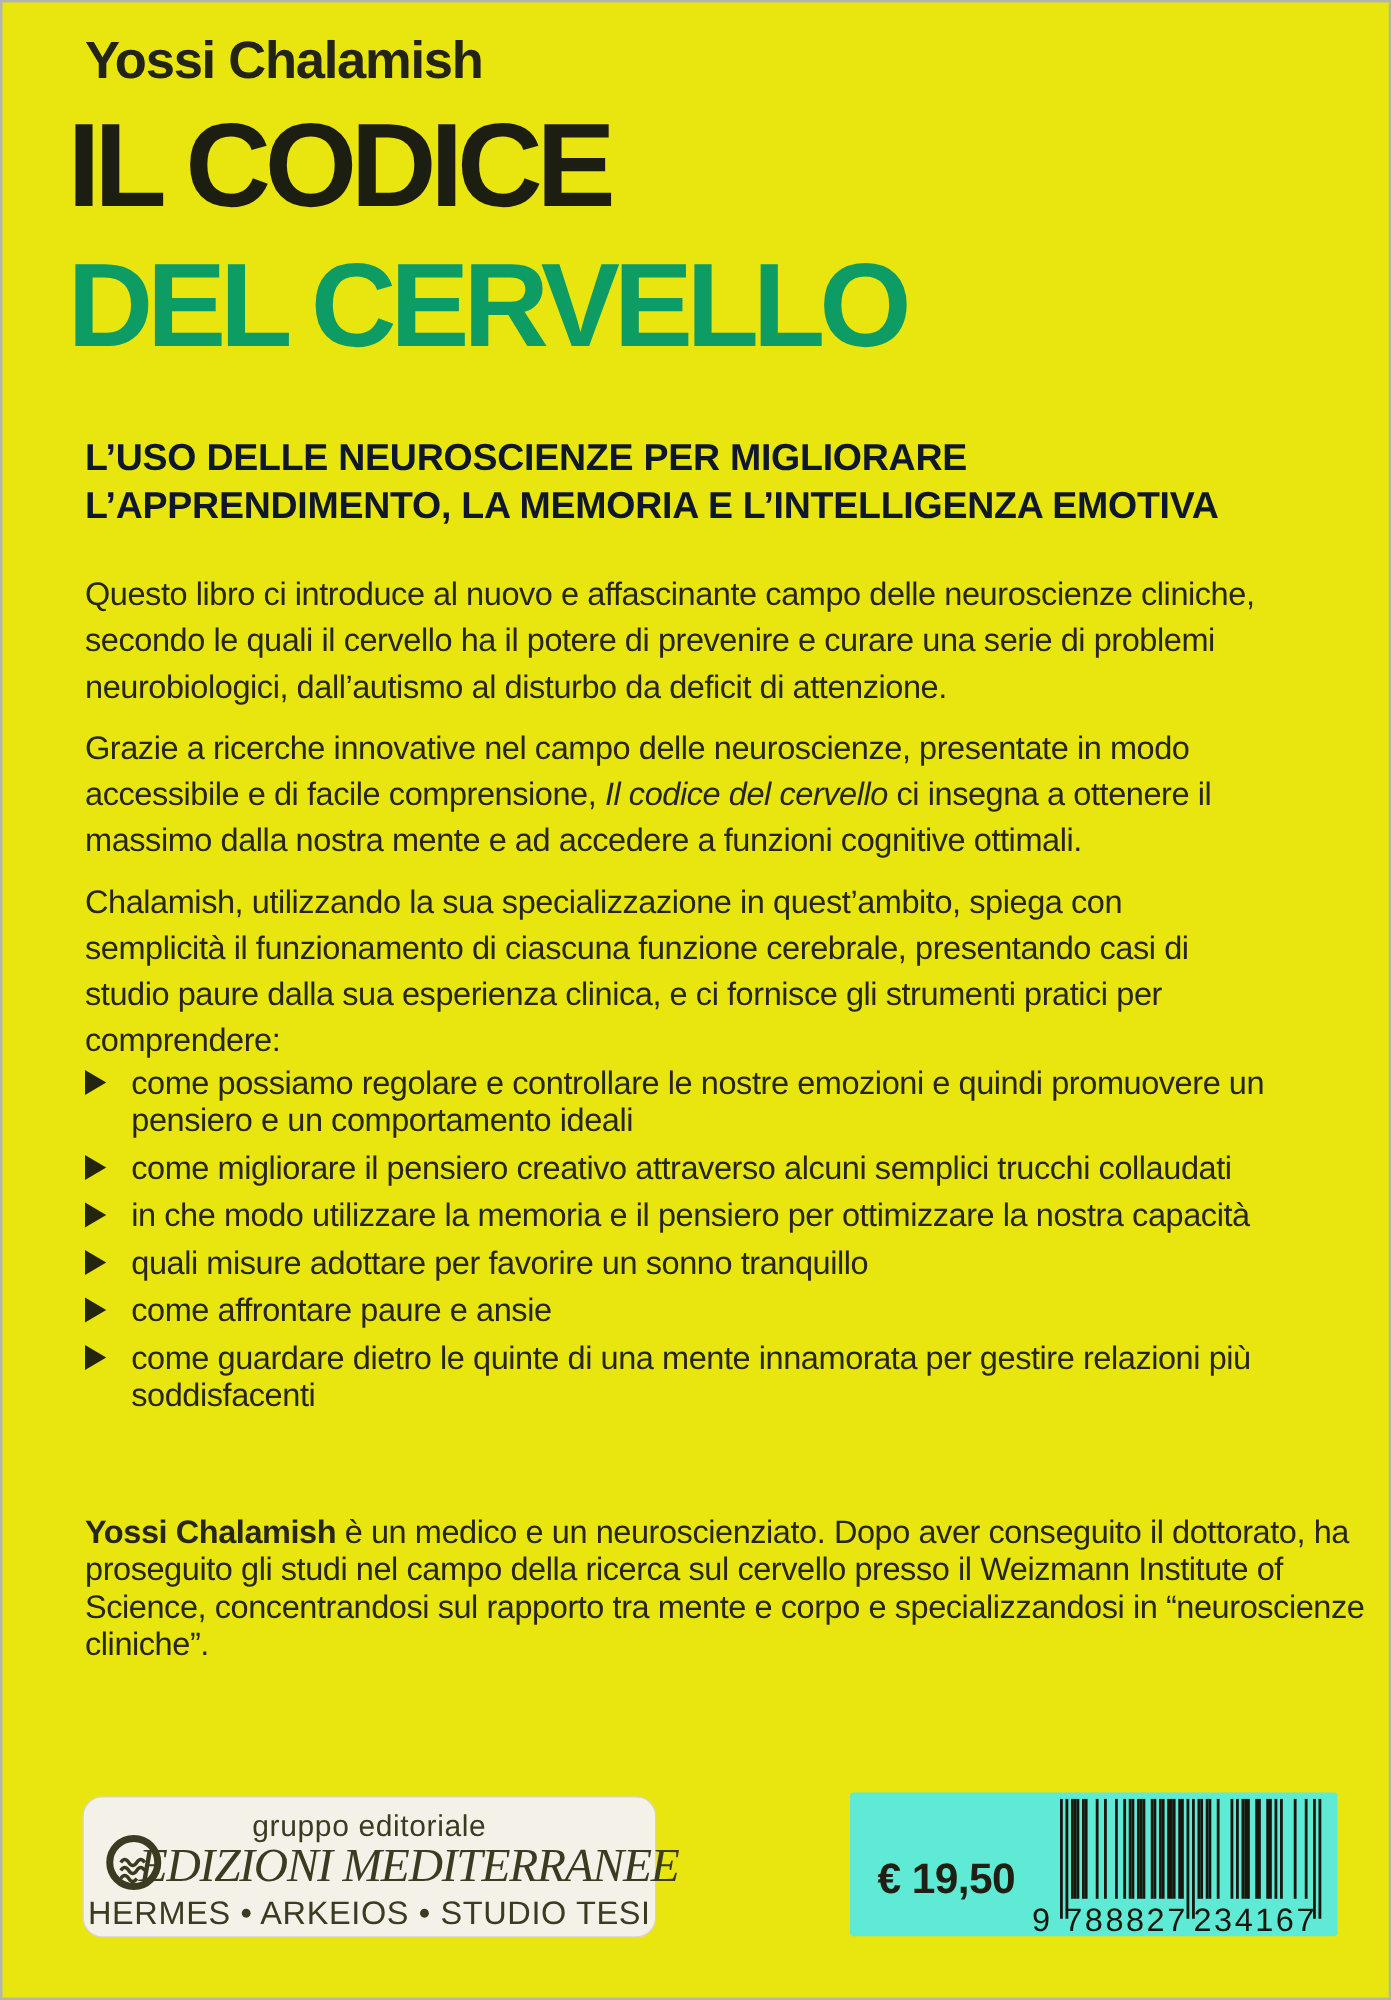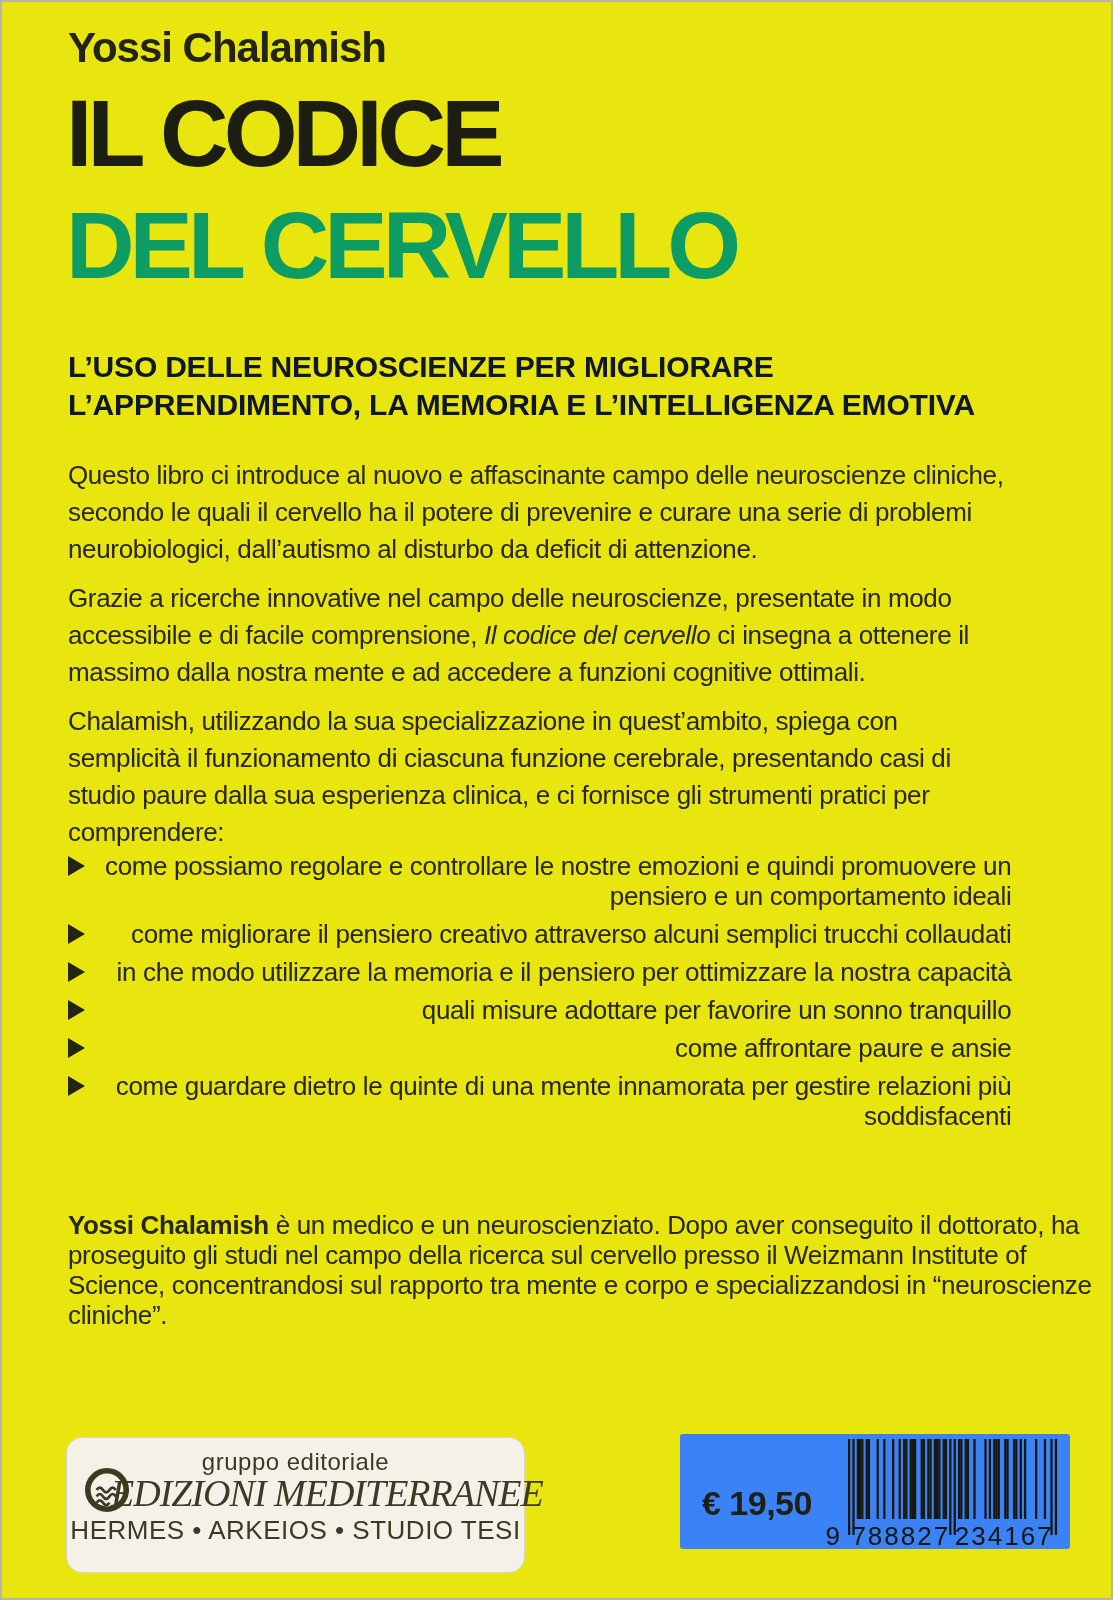--- a/index.html
+++ b/index.html
@@ -10,21 +10,21 @@
     border:2px solid #b4b5ab;
     box-sizing:border-box;
     overflow:hidden;
     font-family:"Liberation Sans", sans-serif;
     color:#26271a;
   }
   .author{
     position:absolute;top:22px;left:66px;
     font-size:42px;font-weight:bold;letter-spacing:-1px;color:#232416;
   }
-  .title{position:absolute;top:84px;left:64px;margin:0;line-height:1.0;}
+  .title{position:absolute;top:84px;left:52px;margin:0;line-height:1.0;}
   .title .t1,.title .t2{
     display:block;font-size:95px;font-weight:bold;letter-spacing:-5px;
   }
   .title .t1{color:#1d1e12;}
   .title .t2{color:#0d9c64;margin-top:17px;}
   .subtitle{
     position:absolute;top:346px;left:66px;
     font-size:30px;font-weight:bold;line-height:38px;color:#0f172a;letter-spacing:-0.2px;
   }
   #intro{position:absolute;top:455px;left:66px;z-index:2;}
@@ -40,46 +40,46 @@
   .wm-text{margin-left:6px;}
   .wm-word{
     font-size:54px;font-weight:bold;color:rgba(248,244,190,0.82);
     transform:scaleX(0.84);transform-origin:left top;letter-spacing:0;
   }
   .wm-tag{
     margin-top:3px;margin-left:6px;
     font-size:19px;color:rgba(247,243,185,0.62);letter-spacing:4px;white-space:nowrap;
   }
   #bullet-list{
-    position:absolute;top:849px;left:66px;margin:0;padding:0;list-style:none;z-index:2;text-align:right;
+    position:absolute;top:849px;left:66px;margin:0;padding:0;list-style:none;z-index:2;
   }
   #bullet-list li{position:relative;padding-left:37px;margin:0 0 8px 0;}
   #bullet-list .tri{
     position:absolute;left:0;top:5px;width:0;height:0;
     border-top:10px solid transparent;border-bottom:10px solid transparent;
     border-left:17px solid #23250f;
   }
   #bullet-list .tline{line-height:30px;}
   #bio{position:absolute;top:1208px;left:66px;z-index:2;}
   #bio .tline{line-height:30px;}
   .pub-box{
-    position:absolute;left:64px;top:1435px;width:459px;height:136px;
+    position:absolute;left:64px;top:1435px;width:459px;height:113px;
     background:#f4f1e8;border:1px solid #d8d5c5;border-radius:16px;box-sizing:border-box;
     color:#3a3b20;
   }
   .pub-group{position:absolute;top:10px;left:0;right:0;text-align:center;font-size:24px;letter-spacing:0.5px;}
   .pub-name{
     position:absolute;top:33px;left:0;right:0;padding-left:44px;text-align:center;
     font-family:"Liberation Serif", serif;font-style:italic;font-size:38px;letter-spacing:-1px;white-space:nowrap;
   }
   .pub-imprints{position:absolute;top:77px;left:0;right:0;text-align:center;font-size:26px;letter-spacing:0.5px;white-space:nowrap;}
   .pub-logo{position:absolute;left:16px;top:28px;}
   .price-box{
     position:absolute;left:678px;top:1432px;width:390px;height:115px;
-    background:#3b82f6;border-radius:3px;
+    background:#5eead4;border-radius:3px;
   }
   .price{
     position:absolute;left:22px;bottom:26px;
     font-size:34px;font-weight:bold;color:#1f2013;letter-spacing:-0.5px;
   }
   #barcode{position:absolute;right:10px;top:5px;}
 </style>
 </head>
 <body>
 

